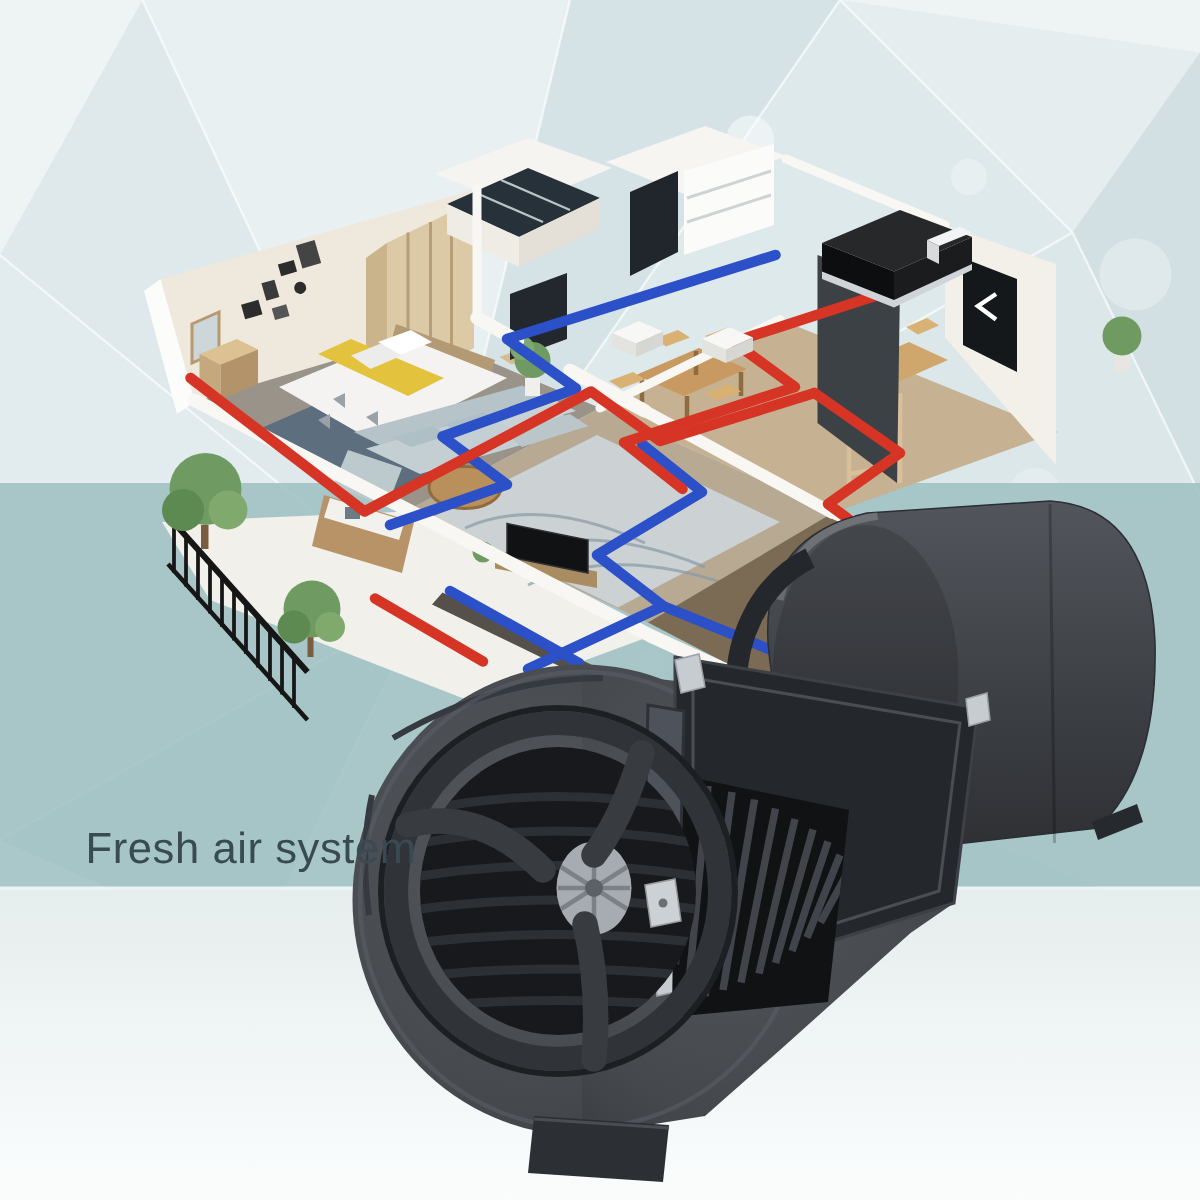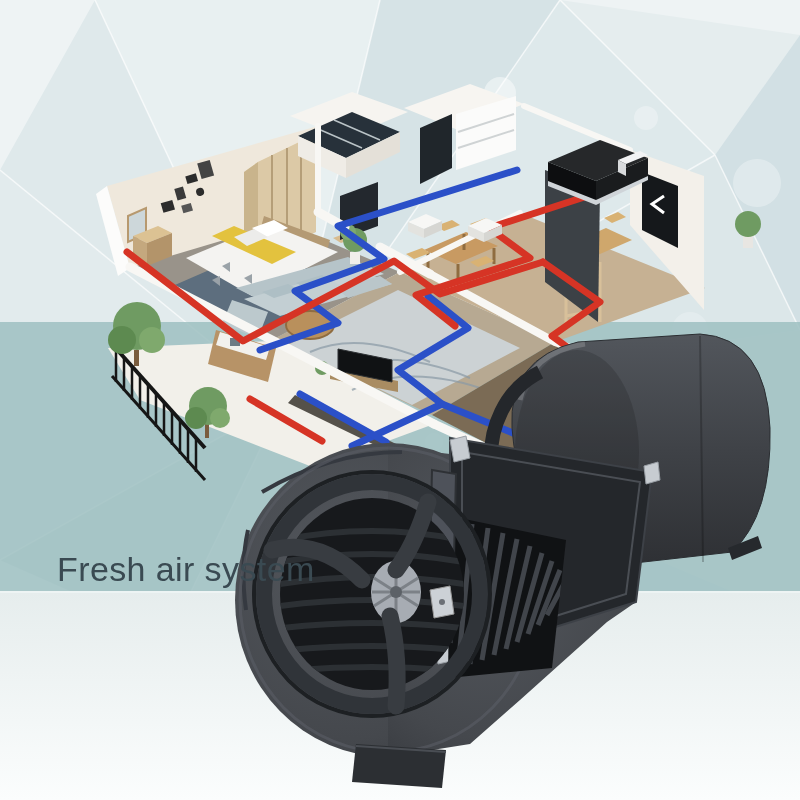--- a/index.html
+++ b/index.html
@@ -1,20 +1,20 @@
 <!DOCTYPE html>
 <html><head>
 <meta charset="utf-8">
 <style>
   html,body{margin:0;padding:0;background:#ffffff;}
   .stage{position:relative;width:800px;height:800px;overflow:hidden;font-family:"Liberation Sans",sans-serif;background:#eef3f4;}
   .stage svg{position:absolute;left:0;top:0;}
   .caption{
     position:absolute;left:57px;top:550px;
-    font-size:34px;font-weight:400;letter-spacing:.4px;
+    font-size:29px;font-weight:400;letter-spacing:.4px;
     color:#3a4a52;
   }
 </style>
 </head>
 <body>
 
 <div class="stage">
 <svg width="800" height="800" viewBox="0 0 800 800">
   <defs>
     <linearGradient id="gradBottom" x1="0" y1="0" x2="0" y2="1">

